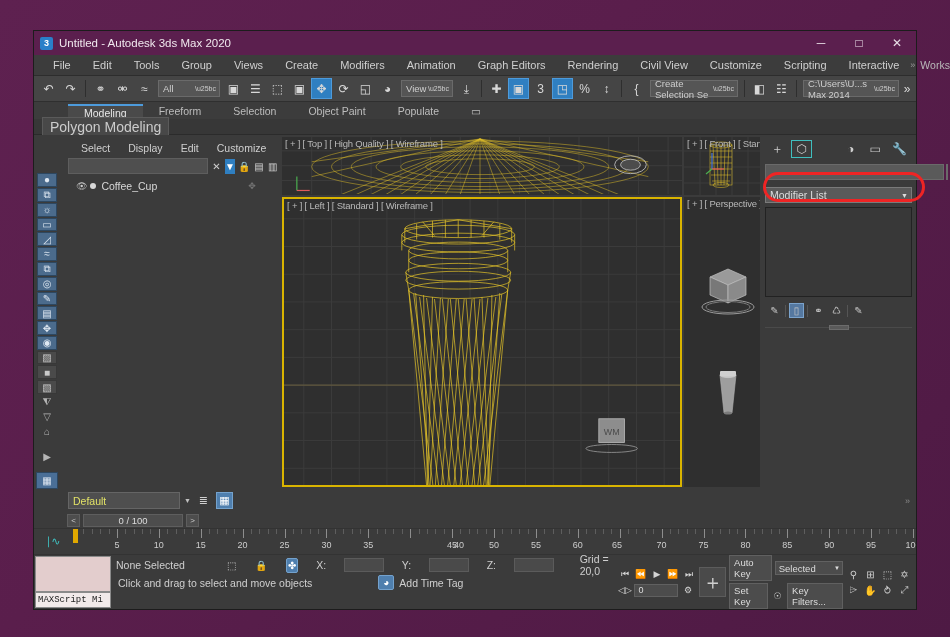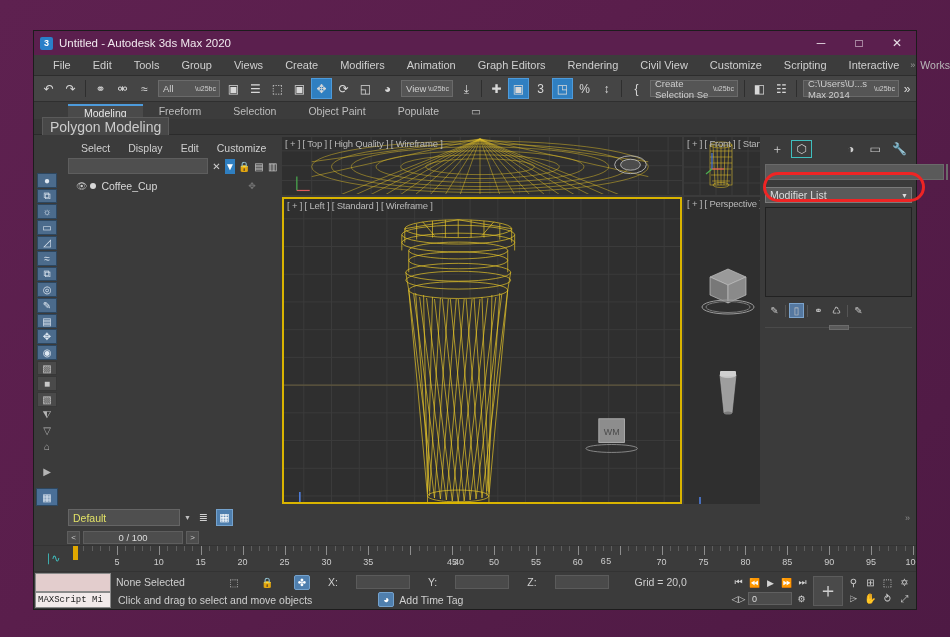--- a/index.html
+++ b/index.html
@@ -793,21 +793,21 @@
         <div class="ts-num" style="left: 128.7px;">15</div>
         <div class="ts-num" style="left: 170.6px;">20</div>
         <div class="ts-num" style="left: 212.5px;">25</div>
         <div class="ts-num" style="left: 254.4px;">30</div>
         <div class="ts-num" style="left: 296.3px;">35</div>
         <div class="ts-num" style="left: 339px; margin-left: 48px;">40</div>
         <div class="ts-num" style="left: 380.1px;">45</div>
         <div class="ts-num" style="left: 422px;">50</div>
         <div class="ts-num" style="left: 463.9px;">55</div>
         <div class="ts-num" style="left: 505.8px;">60</div>
-        <div class="ts-num" style="left: 534px; font-family: Liberation Mono, monospace;">65</div>
+        <div class="ts-num" style="left: 545px;">65</div>
         <div class="ts-num" style="left: 589.6px;">70</div>
         <div class="ts-num" style="left: 631.5px;">75</div>
         <div class="ts-num" style="left: 673.4px;">80</div>
         <div class="ts-num" style="left: 715.3px;">85</div>
         <div class="ts-num" style="left: 757.2px;">90</div>
         <div class="ts-num" style="left: 799.1px;">95</div>
         <div class="ts-num" style="left: 841px;">100</div>
         <div class="ts-handle" style="left: 1px;"></div>
       </div>
   </div>
@@ -849,20 +849,34 @@
           <div class="pb-ic">⏭</div>
         </div>
         <div style="display:flex;gap:2px;align-items:center;">
           <div class="pb-ic">◁▷</div>
           <div class="tinyfield">0</div>
           <div class="pb-ic">⚙</div>
         </div>
       </div>
       <div class="bigplus">＋</div>
       <div style="display:flex;flex-direction:column;gap:2px;">
+        <div style="display:flex;gap:3px;align-items:center;">
+          <div class="keybtn">Auto Key</div>
+          <div class="selcombo">
+            <span>Selected</span>
+            <span class="cb-arrow">▼</span>
+          </div>
+        </div>
+        <div style="display:flex;gap:3px;align-items:center;">
+          <div class="keybtn">Set Key</div>
+          <div class="pb-ic">☉</div>
+          <div class="keybtn">Key Filters...</div>
+        </div>
+      </div>
+      <div style="display:flex;flex-direction:column;gap:2px;">
         <div style="display:flex;gap:2px;">
           <div class="navbtn">⚲</div>
           <div class="navbtn">⊞</div>
           <div class="navbtn">⬚</div>
           <div class="navbtn">✡</div>
         </div>
         <div style="display:flex;gap:2px;">
           <div class="navbtn">⌲</div>
           <div class="navbtn">✋</div>
           <div class="navbtn">⥁</div>

